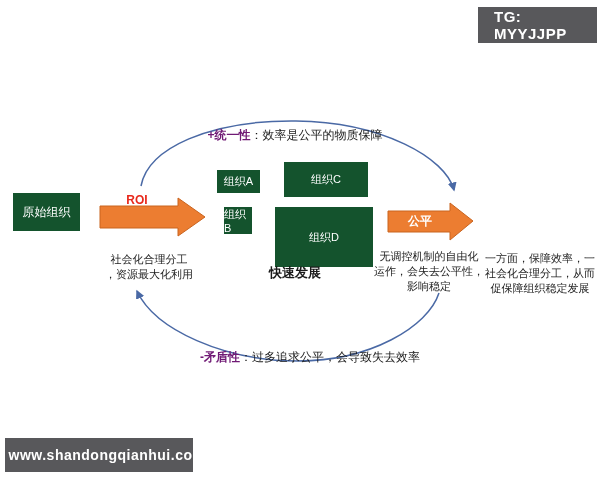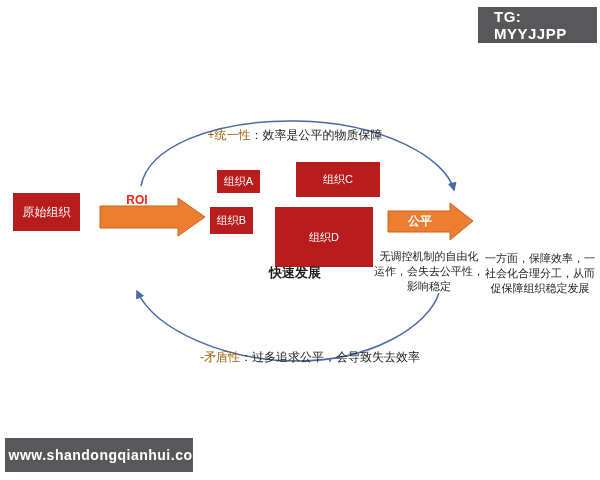--- a/index.html
+++ b/index.html
@@ -24,31 +24,31 @@
     align-items: center;
     justify-content: center;
     letter-spacing: 0.5px;
     padding-left: 16px;
   }
   .wm-top { left: 478px; top: 7px; width: 119px; height: 36px; font-size: 15px; }
   .wm-bottom { left: 5px; top: 438px; width: 188px; height: 34px; font-size: 14px; }
 
   
   .bluebox {
-    background: #b91c1c;
+    background: #14532d;
     color: #ffffff;
     display: flex;
     align-items: center;
     justify-content: center;
     font-size: 11px;
   }
   .origin-box { left: 13px; top: 193px; width: 67px; height: 38px; font-size: 12px; }
   .org-a { left: 217px; top: 170px; width: 43px; height: 23px; }
-  .org-c { left: 296px; top: 162px; width: 84px; height: 35px; }
-  .org-b { left: 210px; top: 207px; width: 43px; height: 27px; }
+  .org-c { left: 284px; top: 162px; width: 84px; height: 35px; }
+  .org-b { left: 224px; top: 207px; width: 28px; height: 27px; }
   .org-d { left: 275px; top: 207px; width: 98px; height: 60px; }
 
   
   .arrow-label {
     color: #ffffff;
     font-weight: bold;
     font-size: 12px;
     display: flex;
     align-items: center;
     justify-content: center;
@@ -62,21 +62,21 @@
   .big-label { font-weight: bold; font-size: 13px; color: #1a1a1a; text-align: center; }
   .rapid-dev { left: 248px; top: 264px; width: 94px; }
   .stable-dev { left: 503px; top: 212px; width: 80px; }
 
   .note { font-size: 11px; color: #222222; text-align: center; line-height: 1.35; }
   .left-note { left: 85px; top: 252px; width: 128px; }
   .middle-note { left: 374px; top: 249px; width: 110px; }
   .right-note { left: 481px; top: 251px; width: 118px; }
 
   .annotation { font-size: 12px; color: #1a1a1a; text-align: center; white-space: nowrap; }
-  .annotation .red { color: #a16207; font-weight: normal; }
+  .annotation .red { color: #701a75; font-weight: bold; }
   .top-annotation { left: 150px; top: 127px; width: 290px; }
   .bottom-annotation { left: 165px; top: 349px; width: 290px; }
 </style>
 </head>
 <body>
 
 <div class="canvas">
 
   <svg class="overlay" viewBox="0 0 600 480">
     <defs>
@@ -106,20 +106,24 @@
 
   <div class="abs bluebox org-a">组织A</div>
   <div class="abs bluebox org-b">组织B</div>
   <div class="abs bluebox org-c">组织C</div>
   <div class="abs bluebox org-d">组织D</div>
 
   <div class="abs arrow-label fair-label">公平</div>
 
   <div class="abs big-label rapid-dev">快速发展</div>
 
+  <div class="abs note left-note">
+    <div>社会化合理分工</div>
+    <div>，资源最大化利用</div>
+  </div>
 
   <div class="abs note middle-note">
     <div>无调控机制的自由化</div>
     <div>运作，会失去公平性，</div>
     <div>影响稳定</div>
   </div>
 
   <div class="abs note right-note">
     <div>一方面，保障效率，一</div>
     <div>社会化合理分工，从而</div>

